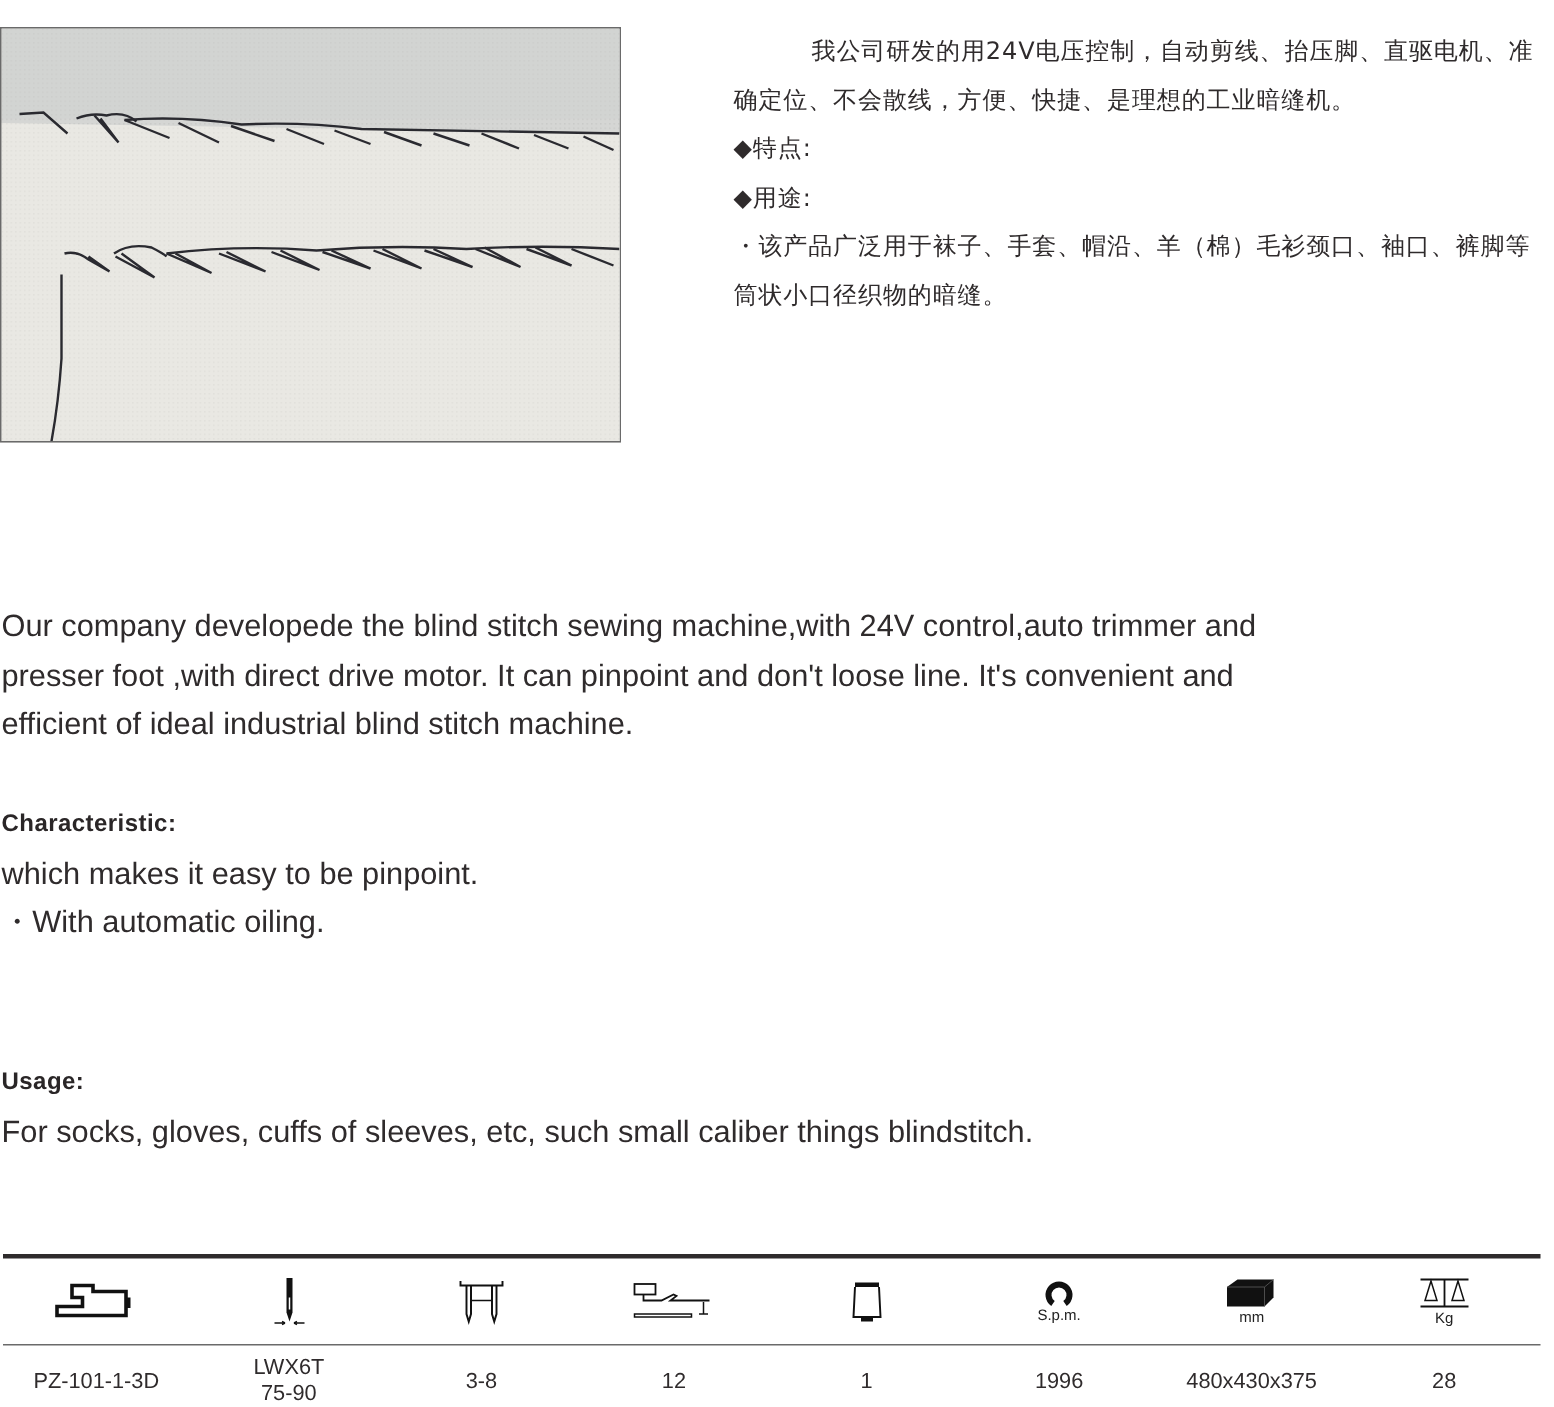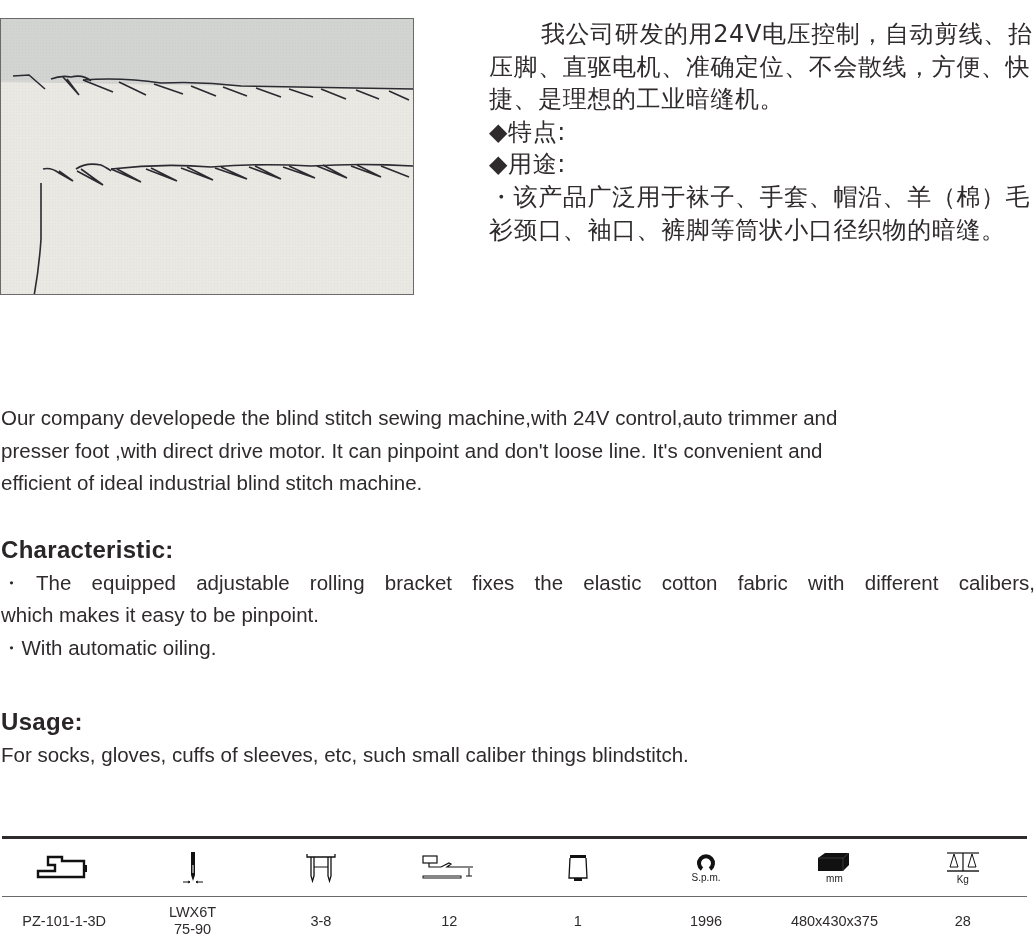--- a/index.html
+++ b/index.html
@@ -7,29 +7,29 @@
   body { position: relative; font-family: "Liberation Sans", sans-serif; color: #333031; }
 
   .photo {
     position: absolute; left: 0; top: 18px; width: 414px; height: 277px;
     border: 1px solid #6a6a6a; overflow: hidden; background: #dcdcd8;
   }
   .photo svg { display: block; }
 
   .cn-text {
     position: absolute; left: 489px; top: 18px; width: 545px;
-    font-family: "DejaVu Sans", sans-serif; font-size: 24px; line-height: 32.6px;
+    font-family: "DejaVu Sans", sans-serif; font-size: 16px; line-height: 32.6px;
     color: #2f2b2c; letter-spacing: 0.6px;
   }
   .cn-text p { margin: 0; }
   .cn-text .indent { text-indent: 52px; }
 
   .en-block { position: absolute; left: 1px; width: 1034px; font-size: 20.5px; line-height: 32.5px; color: #2f2b2c; }
   .en-intro { top: 402px; }
-  .en-heading { font-weight: bold; font-size: 24px; color: #2a2627; letter-spacing: 0.3px; }
+  .en-heading { font-weight: bold; font-size: 16px; color: #2a2627; letter-spacing: 0.3px; }
   .en-char { top: 534px; }
   .en-usage { top: 706px; }
   .justify { text-align: justify; text-align-last: justify; }
 
   .spec-table {
     position: absolute; left: 0; top: 826px; width: 1027px; height: 112px; margin-top: 10px;
   }
   .rule-top { position: absolute; left: 2px; right: 0; top: 0; height: 3px; background: #2f2b2c; }
   .rule-mid { position: absolute; left: 2px; right: 0; top: 60px; height: 1px; background: #6a6a6a; }
   .rule-bot { position: absolute; left: 2px; right: 0; top: 109px; height: 4px; background: #2f2b2c; }
@@ -106,21 +106,20 @@
 </div>
 
 <div class="en-block en-intro">
   <div>Our company developede the blind stitch sewing machine,with 24V control,auto trimmer and</div>
   <div>presser foot ,with direct drive motor. It can pinpoint and don't loose line. It's convenient and</div>
   <div>efficient of ideal industrial blind stitch machine.</div>
 </div>
 
 <div class="en-block en-char">
   <div class="en-heading">Characteristic:</div>
-  <div class="justify">・The equipped adjustable rolling bracket fixes the elastic cotton fabric with different calibers,</div>
   <div>which makes it easy to be pinpoint.</div>
   <div>・With automatic oiling.</div>
 </div>
 
 <div class="en-block en-usage">
   <div class="en-heading">Usage:</div>
   <div>For socks, gloves, cuffs of sleeves, etc, such small caliber things blindstitch.</div>
 </div>
 
 <div class="spec-table">

